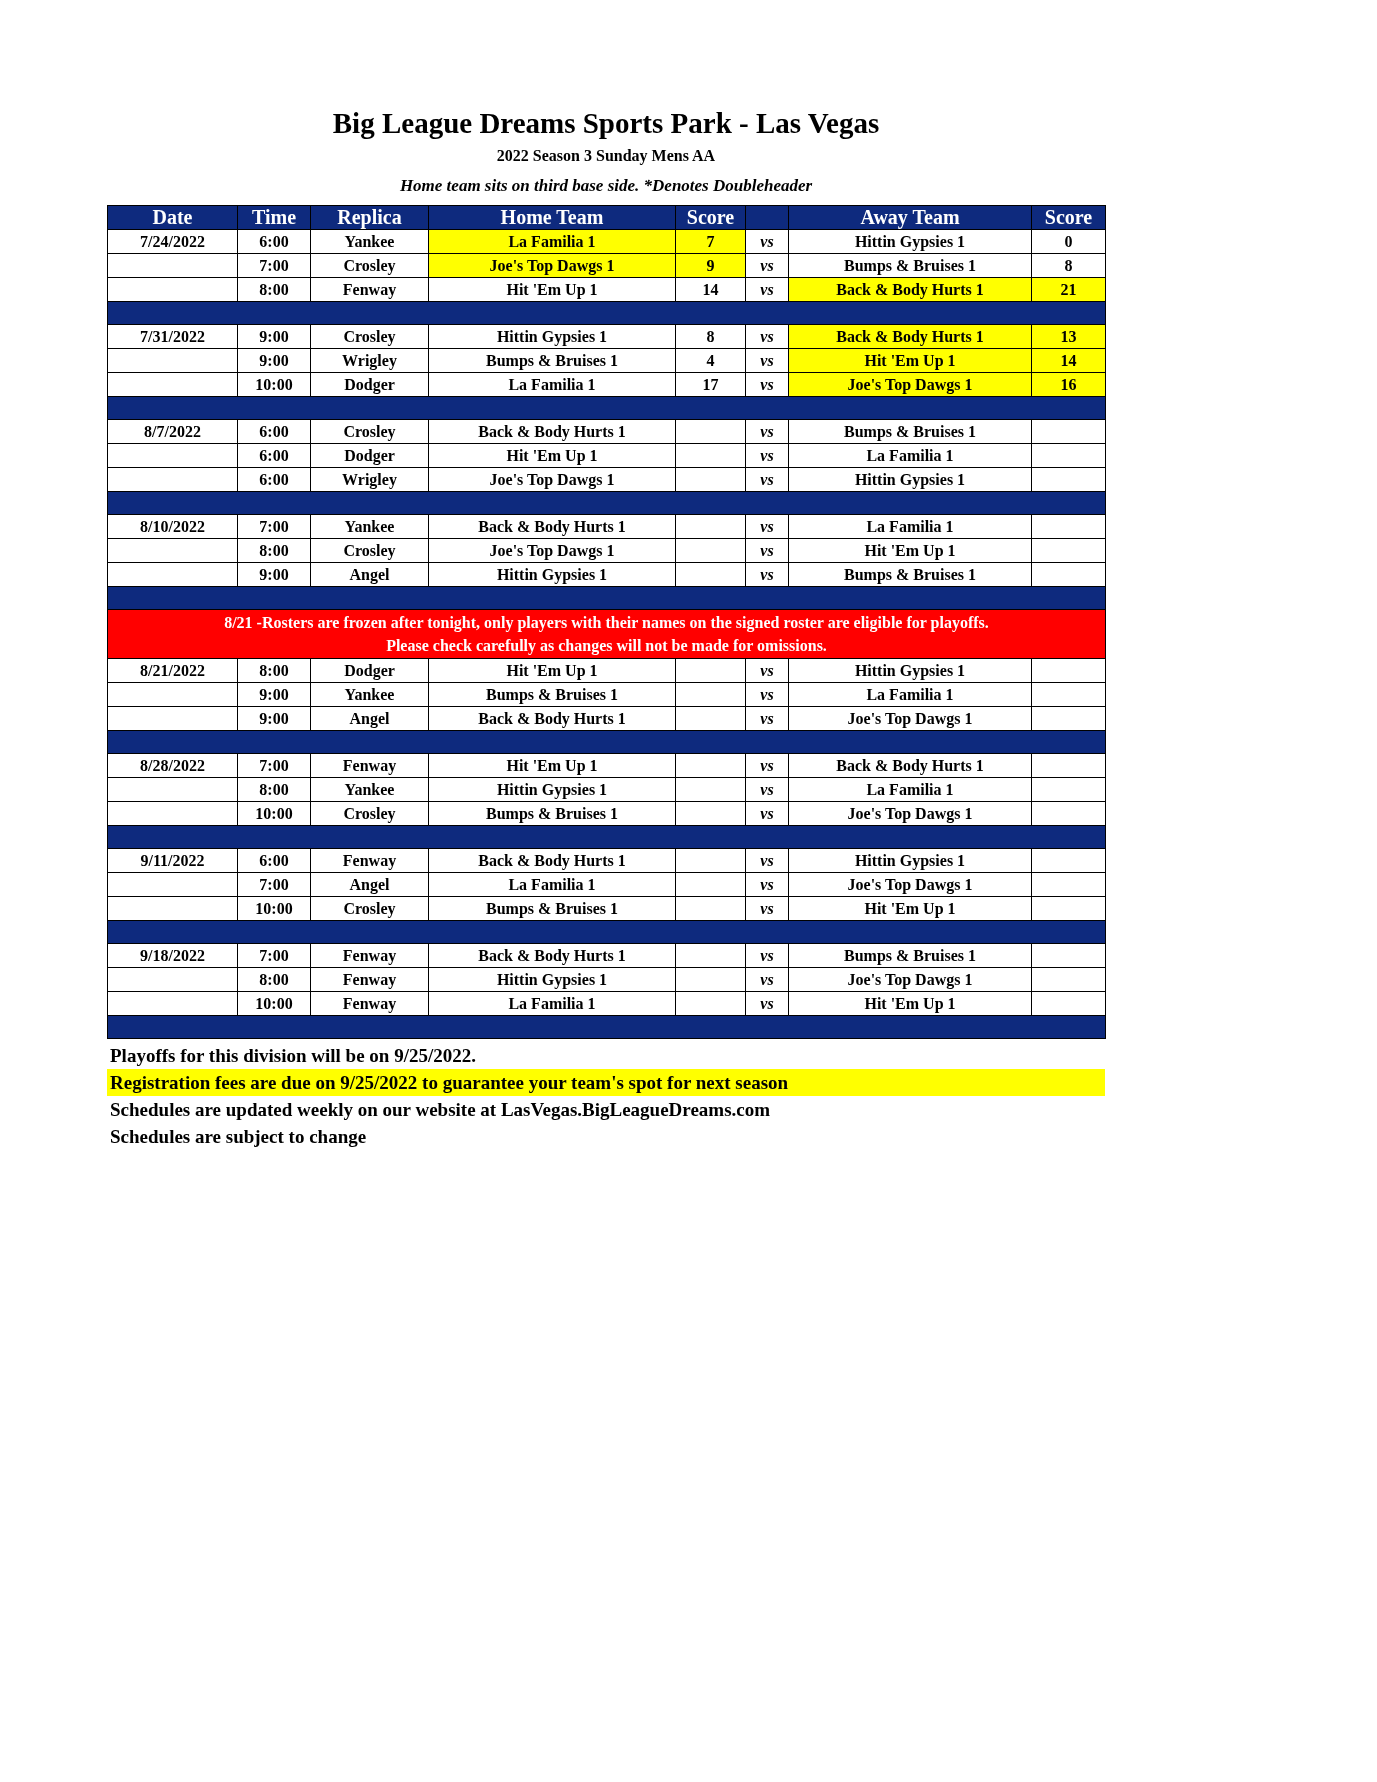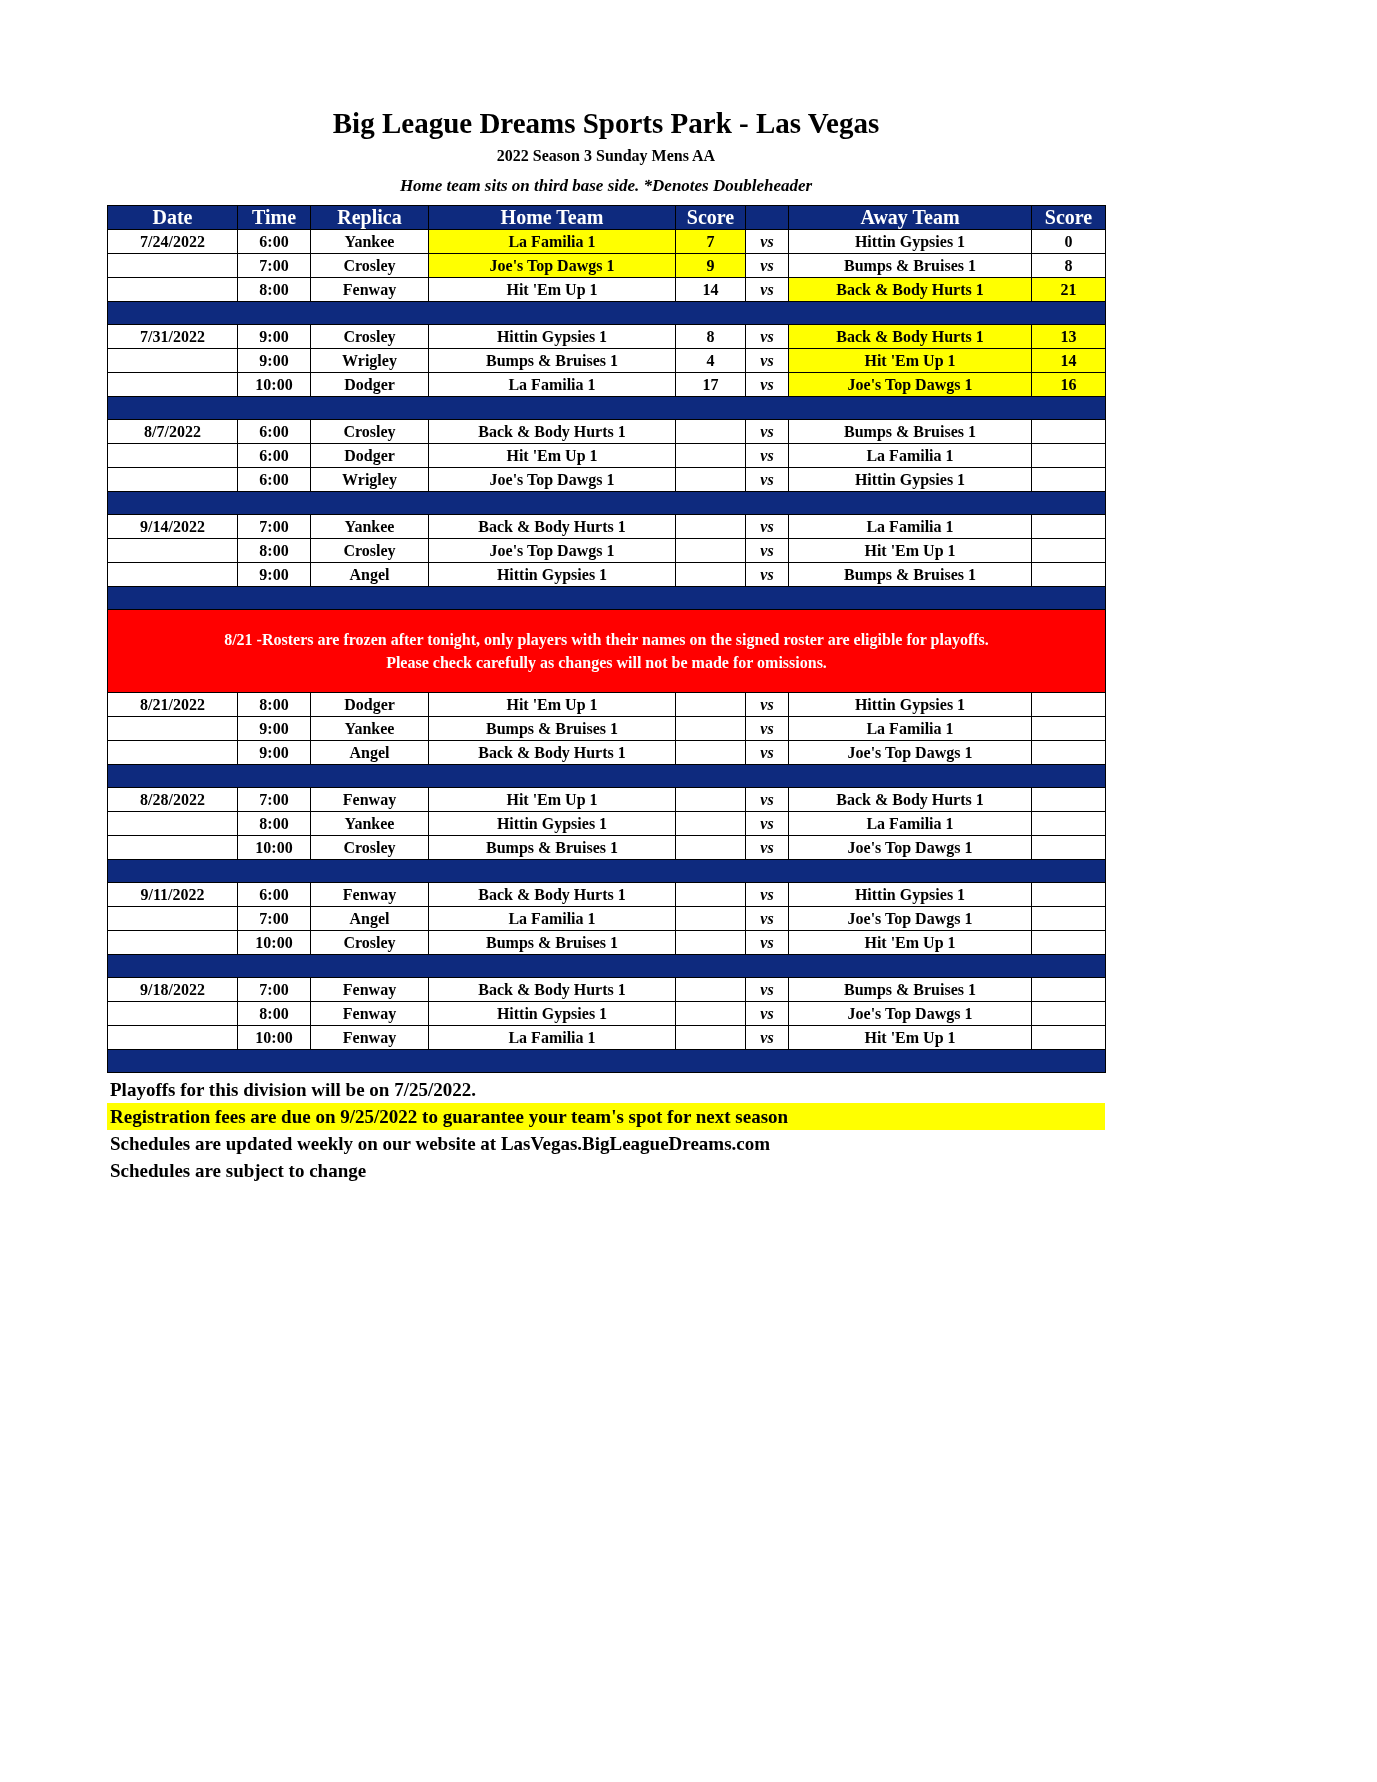--- a/index.html
+++ b/index.html
@@ -64,21 +64,21 @@
     height: 23px;
   }
   td.hl { background: var(--yellow, #FFFF00); }
   td.vs { font-style: italic; }
   tr.banner td {
     background: var(--red, #FF0000);
     color: #fff;
     height: auto;
     line-height: 23px;
     white-space: normal;
-    padding: 18px 2px;
+    padding: 1px 2px;
   }
   tr.banner td div { line-height: 23px; font-size: 16px; }
 
   .footer { width: 998px; margin-top: 3px; font-weight: bold; font-size: 19px; }
   .footer .line { padding: 2px 3px; line-height: 23px; }
   .footer .hl-yellow { background: var(--yellow, #FFFF00); }
 </style>
 </head>
 <body>
 
@@ -206,21 +206,21 @@
             <td>Joe's Top Dawgs 1</td>
             <td></td>
             <td class="vs">vs</td>
             <td>Hittin Gypsies 1</td>
             <td></td>
           </tr>
           <tr class="sep">
             <td colspan="8"></td>
           </tr>
           <tr>
-            <td>9/14/2022</td>
+            <td>8/10/2022</td>
             <td>7:00</td>
             <td>Yankee</td>
             <td>Back &amp; Body Hurts 1</td>
             <td></td>
             <td class="vs">vs</td>
             <td>La Familia 1</td>
             <td></td>
           </tr>
           <tr>
             <td></td>
@@ -380,20 +380,20 @@
             <td>Hit 'Em Up 1</td>
             <td></td>
           </tr>
           <tr class="sep">
             <td colspan="8"></td>
           </tr>
         </tbody>
     </table>
 
     <div class="footer">
-      <div class="line">Playoffs for this division will be on 7/25/2022.</div>
+      <div class="line">Playoffs for this division will be on 9/25/2022.</div>
       <div class="line hl-yellow">Registration fees are due on 9/25/2022 to guarantee your team's spot for next season</div>
       <div class="line">Schedules are updated weekly on our website at LasVegas.BigLeagueDreams.com</div>
       <div class="line">Schedules are subject to change</div>
     </div>
 
   </div>
 </div>
 
 </body></html>

